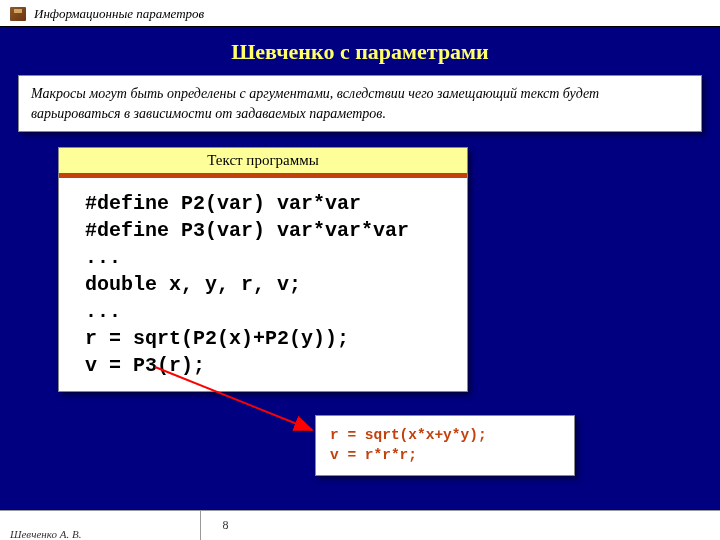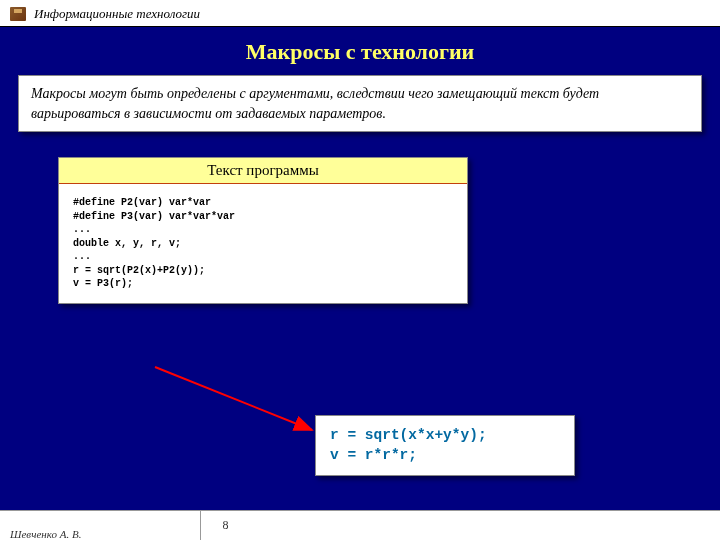--- a/index.html
+++ b/index.html
@@ -55,62 +55,62 @@
   }
   .intro-box {
     background: #fff;
     border: 1px solid #888;
     box-shadow: 3px 3px 5px rgba(0,0,0,0.5);
     padding: 8px 12px;
     font-style: italic;
     font-size: 14px;
     line-height: 1.4;
     color: #000;
-    margin-bottom: 25px;
+    margin-bottom: 15px;
   }
   .code-box {
     background: #fff;
     border: 1px solid #888;
     box-shadow: 3px 3px 5px rgba(0,0,0,0.5);
     width: 410px;
     margin-left: 40px;
     position: relative;
   }
   .code-box-title {
     background: #ffff99;
     text-align: center;
     padding: 4px;
     font-size: 15px;
-    border-bottom: 1px solid #c2410c;
+    border-bottom: 5px solid #c2410c;
     font-family: Georgia, serif;
   }
   .code-content {
     font-family: 'Courier New', monospace;
     font-weight: bold;
-    font-size: 10px;
-    padding: 12px 14px;
+    font-size: 20px;
+    padding: 12px 26px;
     line-height: 1.35;
     white-space: pre;
     color: #000;
   }
   .result-box {
     background: #fff;
     border: 1px solid #888;
     box-shadow: 3px 3px 5px rgba(0,0,0,0.5);
     width: 260px;
     position: absolute;
     left: 315px;
     top: 388px;
     font-family: 'Courier New', monospace;
     font-weight: bold;
     font-size: 14.5px;
     padding: 10px 14px;
     line-height: 1.35;
     white-space: pre;
-    color: #0369a1;
+    color: #c2410c;
   }
   .arrow-svg {
     position: absolute;
     left: 150px;
     top: 335px;
     pointer-events: none;
   }
   .footer-bar {
     background: #fff;
     width: 100%;
@@ -145,25 +145,25 @@
     display: flex;
     align-items: center;
     justify-content: center;
   }
 </style>
 </head>
 <body>
 
 <div class="header-bar">
   <div class="header-icon"></div>
-  <span class="header-text">Информационные технологии</span>
+  <span class="header-text">Информационные параметров</span>
 </div>
 
 <div class="slide-body">
-  <div class="slide-title">Макросы с технологии</div>
+  <div class="slide-title">Шевченко с параметрами</div>
 
   <div class="intro-box">Макросы могут быть определены с аргументами, вследствии чего замещающий текст будет варьироваться в зависимости от задаваемых параметров.</div>
 
   <div class="code-box">
     <div class="code-box-title">Текст программы</div>
     <div class="code-content">#define P2(var) var*var
 #define P3(var) var*var*var
 ...
 double x, y, r, v;
 ...

